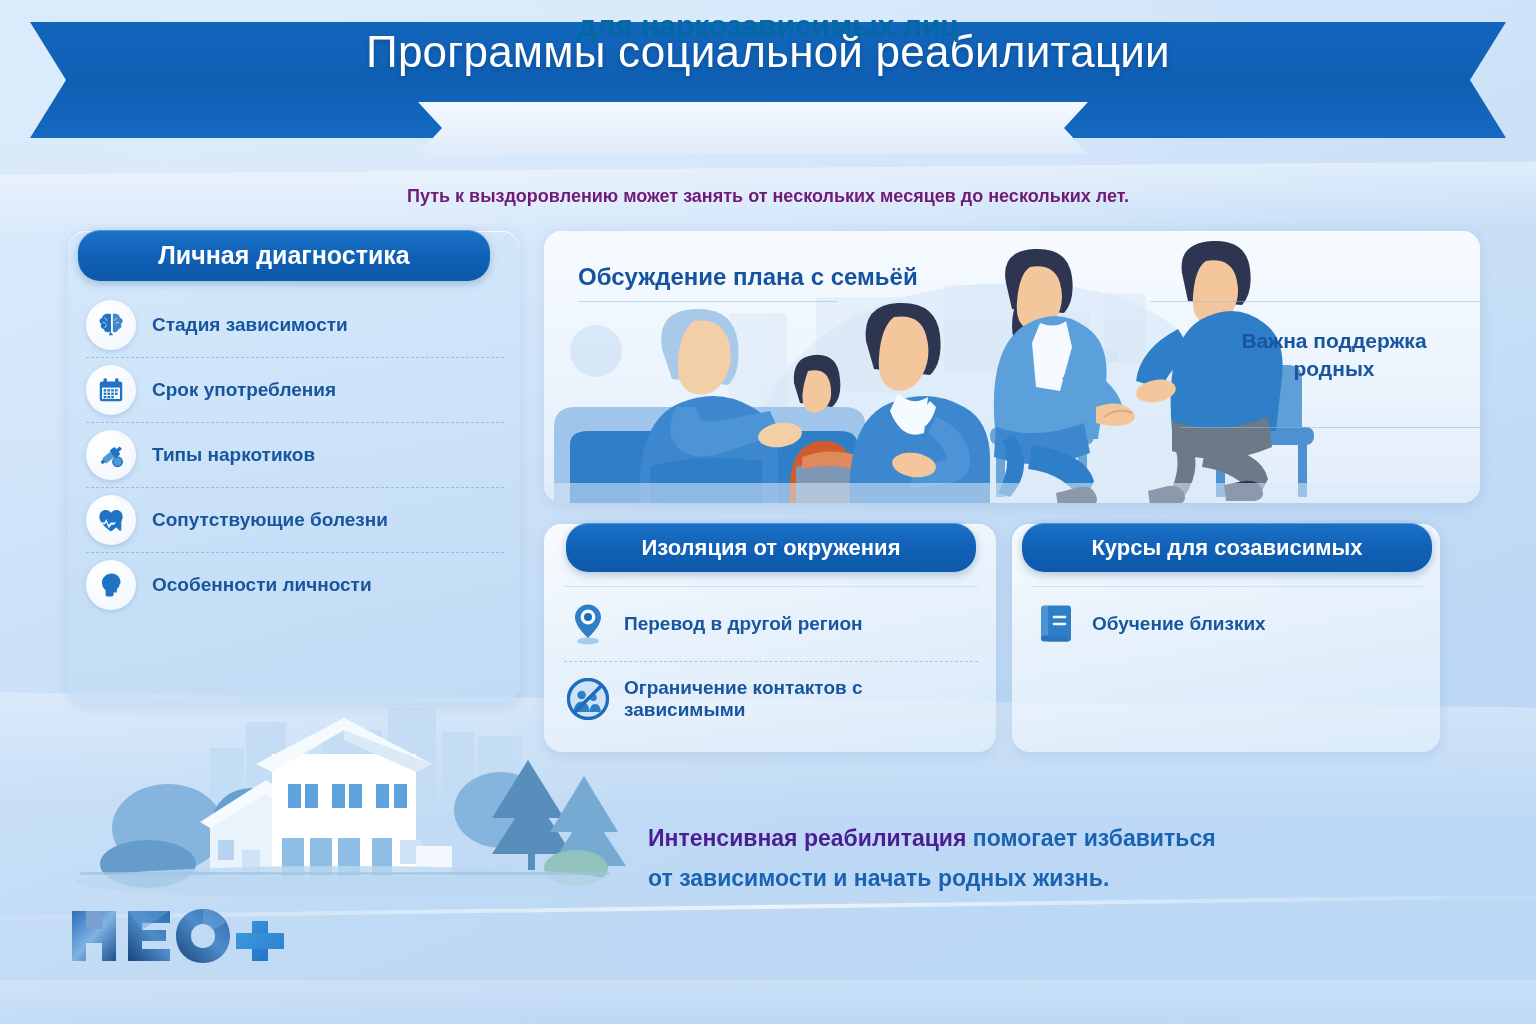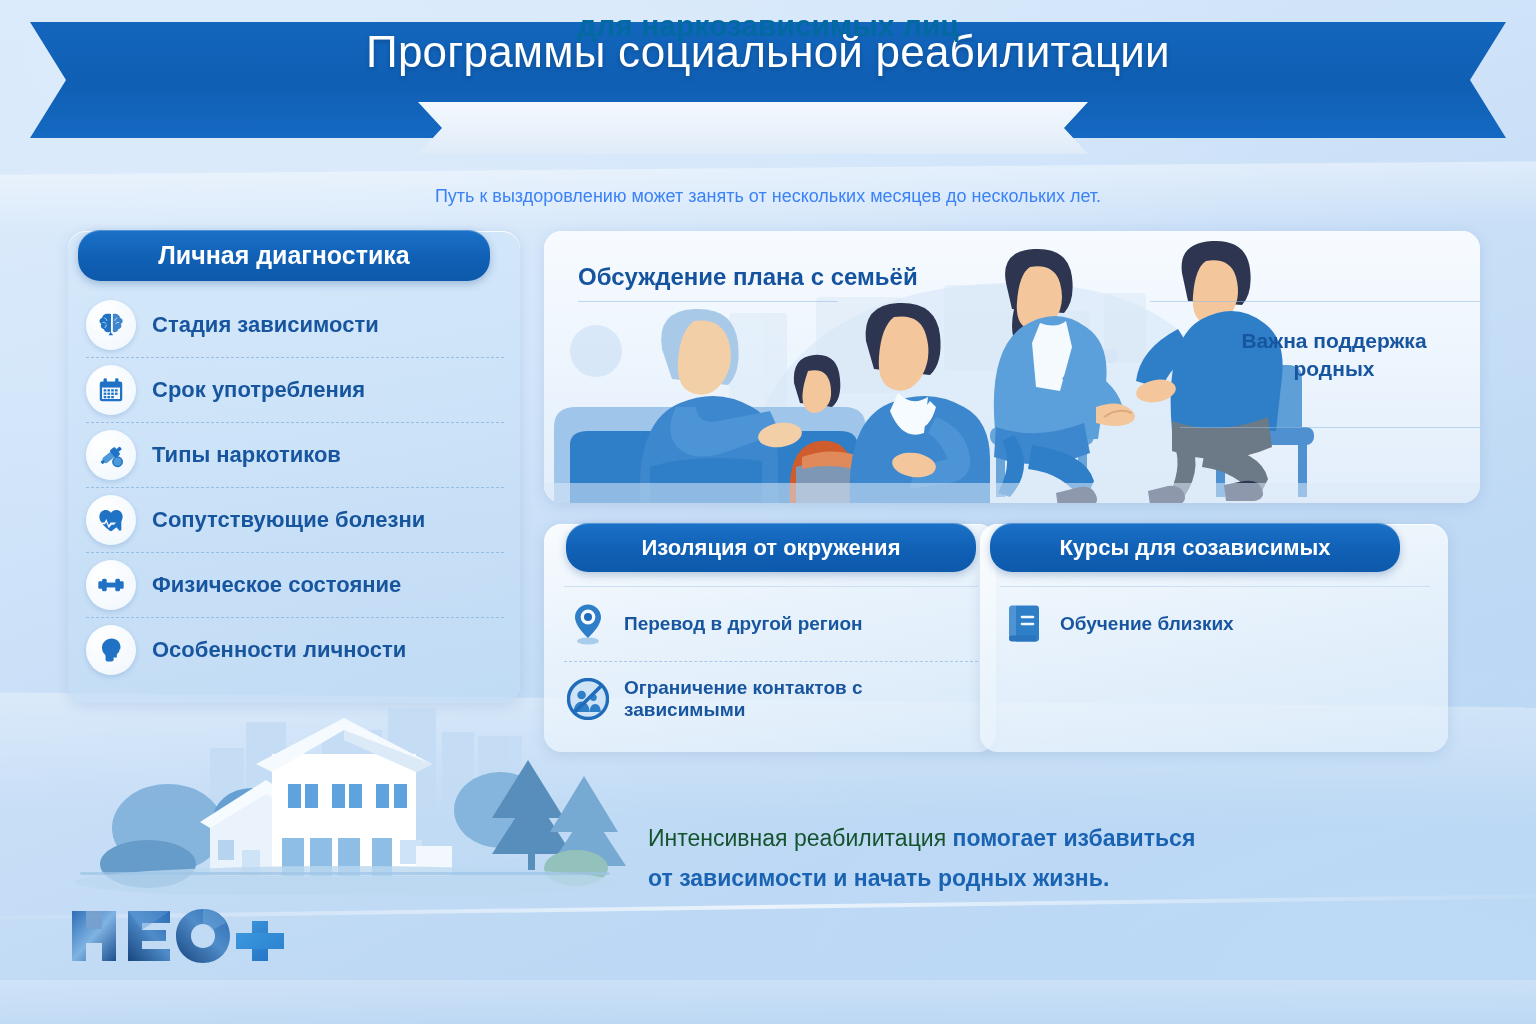--- a/index.html
+++ b/index.html
@@ -39,21 +39,21 @@
     background:linear-gradient(180deg,#f3f8fd 0%,#e8f1fb 60%,#dfebf8 100%);
     box-shadow:0 2px 5px rgba(30,80,140,.16);
     clip-path:polygon(0 0,670px 0,646px 26px,670px 52px,0 52px,24px 26px);
   }
   .ribbon-text{
     position:absolute;left:0;right:0;top:9px;text-align:center;
     font-size:30px;font-weight:700;color:#0369a1;
   }
   .lede{
     position:absolute;left:0;right:0;top:186px;text-align:center;
-    font-size:18px;font-weight:400;color:#3b82f6;
+    font-size:18px;font-weight:700;color:#701a75;
   }
 
   
   .panel{
     position:absolute;border-radius:18px;
     background:linear-gradient(170deg,rgba(255,255,255,.88) 0%,rgba(240,247,253,.80) 45%,rgba(226,239,251,.72) 100%);
     box-shadow:0 3px 14px rgba(35,85,145,.13),inset 0 1px 0 rgba(255,255,255,.85);
   }
 
   
@@ -70,46 +70,46 @@
   .rows{position:absolute;left:18px;right:16px;top:62px;}
   .row{position:relative;display:flex;align-items:center;height:64px;
        border-bottom:1px dashed rgba(110,160,215,.55);}
   .row:last-child{border-bottom:none;}
   .ic-circle{
     width:50px;height:50px;border-radius:50%;flex:0 0 50px;
     background:radial-gradient(circle at 34% 28%,#ffffff 0%,#f4f9fe 70%,#e8f1fa 100%);
     box-shadow:0 2px 5px rgba(30,85,150,.18);
     display:flex;align-items:center;justify-content:center;margin-right:16px;
   }
-  .row-label{font-size:22px;font-weight:600;color:#17559f;}
+  .row-label{font-size:19px;font-weight:600;color:#17559f;}
 
   
   #illus-card{left:544px;top:231px;width:936px;height:272px;overflow:hidden;
     background:linear-gradient(165deg,#f6fafe 0%,#eef5fd 48%,#e3eefb 100%);}
   #illus-title{position:absolute;left:34px;top:32px;font-size:24px;font-weight:700;color:#15539f;z-index:6;}
   .hair-line{position:absolute;height:1px;background:rgba(150,190,230,.55);z-index:5;}
   #illus-side{position:absolute;right:28px;top:96px;width:236px;text-align:center;
       font-size:21px;font-weight:600;color:#17559f;line-height:1.35;z-index:6;}
 
   
   #iso-card{left:544px;top:524px;width:452px;height:228px;}
   #iso-pill{left:22px;top:-1px;width:410px;height:49px;font-size:22px;}
-  #cod-card{left:980px;top:524px;width:468px;height:228px;}
+  #cod-card{left:1012px;top:524px;width:428px;height:228px;}
   #cod-pill{left:10px;top:-1px;width:410px;height:49px;font-size:22px;}
   .srows{position:absolute;left:20px;right:18px;top:62px;}
   .srow{display:flex;align-items:center;height:74px;border-bottom:1px dashed rgba(120,168,218,.55);}
   .srow:last-child{border-bottom:none;}
   .srow:first-child{border-top:1px solid rgba(200,222,243,.9);}
   .sic{width:48px;flex:0 0 48px;display:flex;align-items:center;justify-content:center;margin-right:12px;}
   .srow-label{font-size:19px;font-weight:600;color:#17559f;}
 
   
   #footer-text{position:absolute;left:648px;top:818px;width:760px;
     font-size:23px;line-height:1.75;color:#1a63b2;font-weight:600;}
-  #footer-text b{color:#14532d;font-weight:400;}
+  #footer-text b{color:#4c1d95;font-weight:700;}
 
   
   #logo{position:absolute;left:66px;top:905px;width:230px;height:62px;}
 
   
   #hood{position:absolute;left:60px;top:700px;width:570px;height:195px;overflow:hidden;}
 </style>
 </head>
 <body>
 
@@ -194,34 +194,20 @@
             <path fill="#1f72c4" d="M16 28S3.6 20.4 3.6 12.4C3.6 8.3 6.8 5.4 10.5 5.4c2.3 0 4.4 1.2 5.5 3 1.1-1.8 3.2-3 5.5-3 3.7 0 6.9 2.9 6.9 7 0 8-12.4 15.6-12.4 15.6z"></path>
             <path fill="#f3f9ff" d="M2 18.6h7l2-3.6 2.6 6.2 2-2.6h14v2.4H16.6l-3 3.9-2.7-6.4-1.2 2.1H2z"></path>
             <path fill="#1f72c4" d="M22.6 13.4h3.2v12h-3.2z"></path>
             <path fill="#1f72c4" d="M18.2 21.6l7.1-9.2h2.4l-7.1 9.2z" opacity="0"></path>
             <path fill="#1f72c4" d="M26.4 12l-8 10.3v1.6h5.6v3.3h3V12z"></path>
           </svg>
         </span>
         <span class="row-label">Сопутствующие болезни</span>
       </div>
 
-      <div class="row">
-        <span class="ic-circle">
-          <svg width="30" height="30" viewBox="0 0 32 32">
-            <g fill="#1f72c4">
-              <rect x="2.5" y="12" width="4.6" height="8" rx="1.3"></rect>
-              <rect x="6.4" y="9.4" width="5" height="13.2" rx="1.6"></rect>
-              <rect x="10.6" y="13.4" width="10.8" height="5.2"></rect>
-              <rect x="20.6" y="9.4" width="5" height="13.2" rx="1.6"></rect>
-              <rect x="24.9" y="12" width="4.6" height="8" rx="1.3"></rect>
-            </g>
-          </svg>
-        </span>
-        <span class="row-label">Физическое состояние</span>
-      </div>
 
       <div class="row">
         <span class="ic-circle">
           <svg width="30" height="30" viewBox="0 0 32 32">
             <path fill="#1f72c4" d="M16.8 3.6c5.4 0 9.3 4 9.3 9 0 3-1 5.1-2.6 6.6-.9.8-1.3 1.3-1.3 2.4V24h-3.4v2.2c0 1.2-.9 2.1-2.1 2.1h-4.4c-1.2 0-2.1-.9-2.1-2.1v-3.6c0-1-.4-1.6-1.2-2.4-1.6-1.7-2.6-4-2.6-7 0-5.1 4.6-9.6 10.4-9.6z"></path>
             <path fill="#f0f7fd" d="M25.2 14.8c.5.3.9.8.9 1.4 0 .7-.7 1.2-1.5 1.2z" opacity=".7"></path>
           </svg>
         </span>
         <span class="row-label">Особенности личности</span>
       </div>

